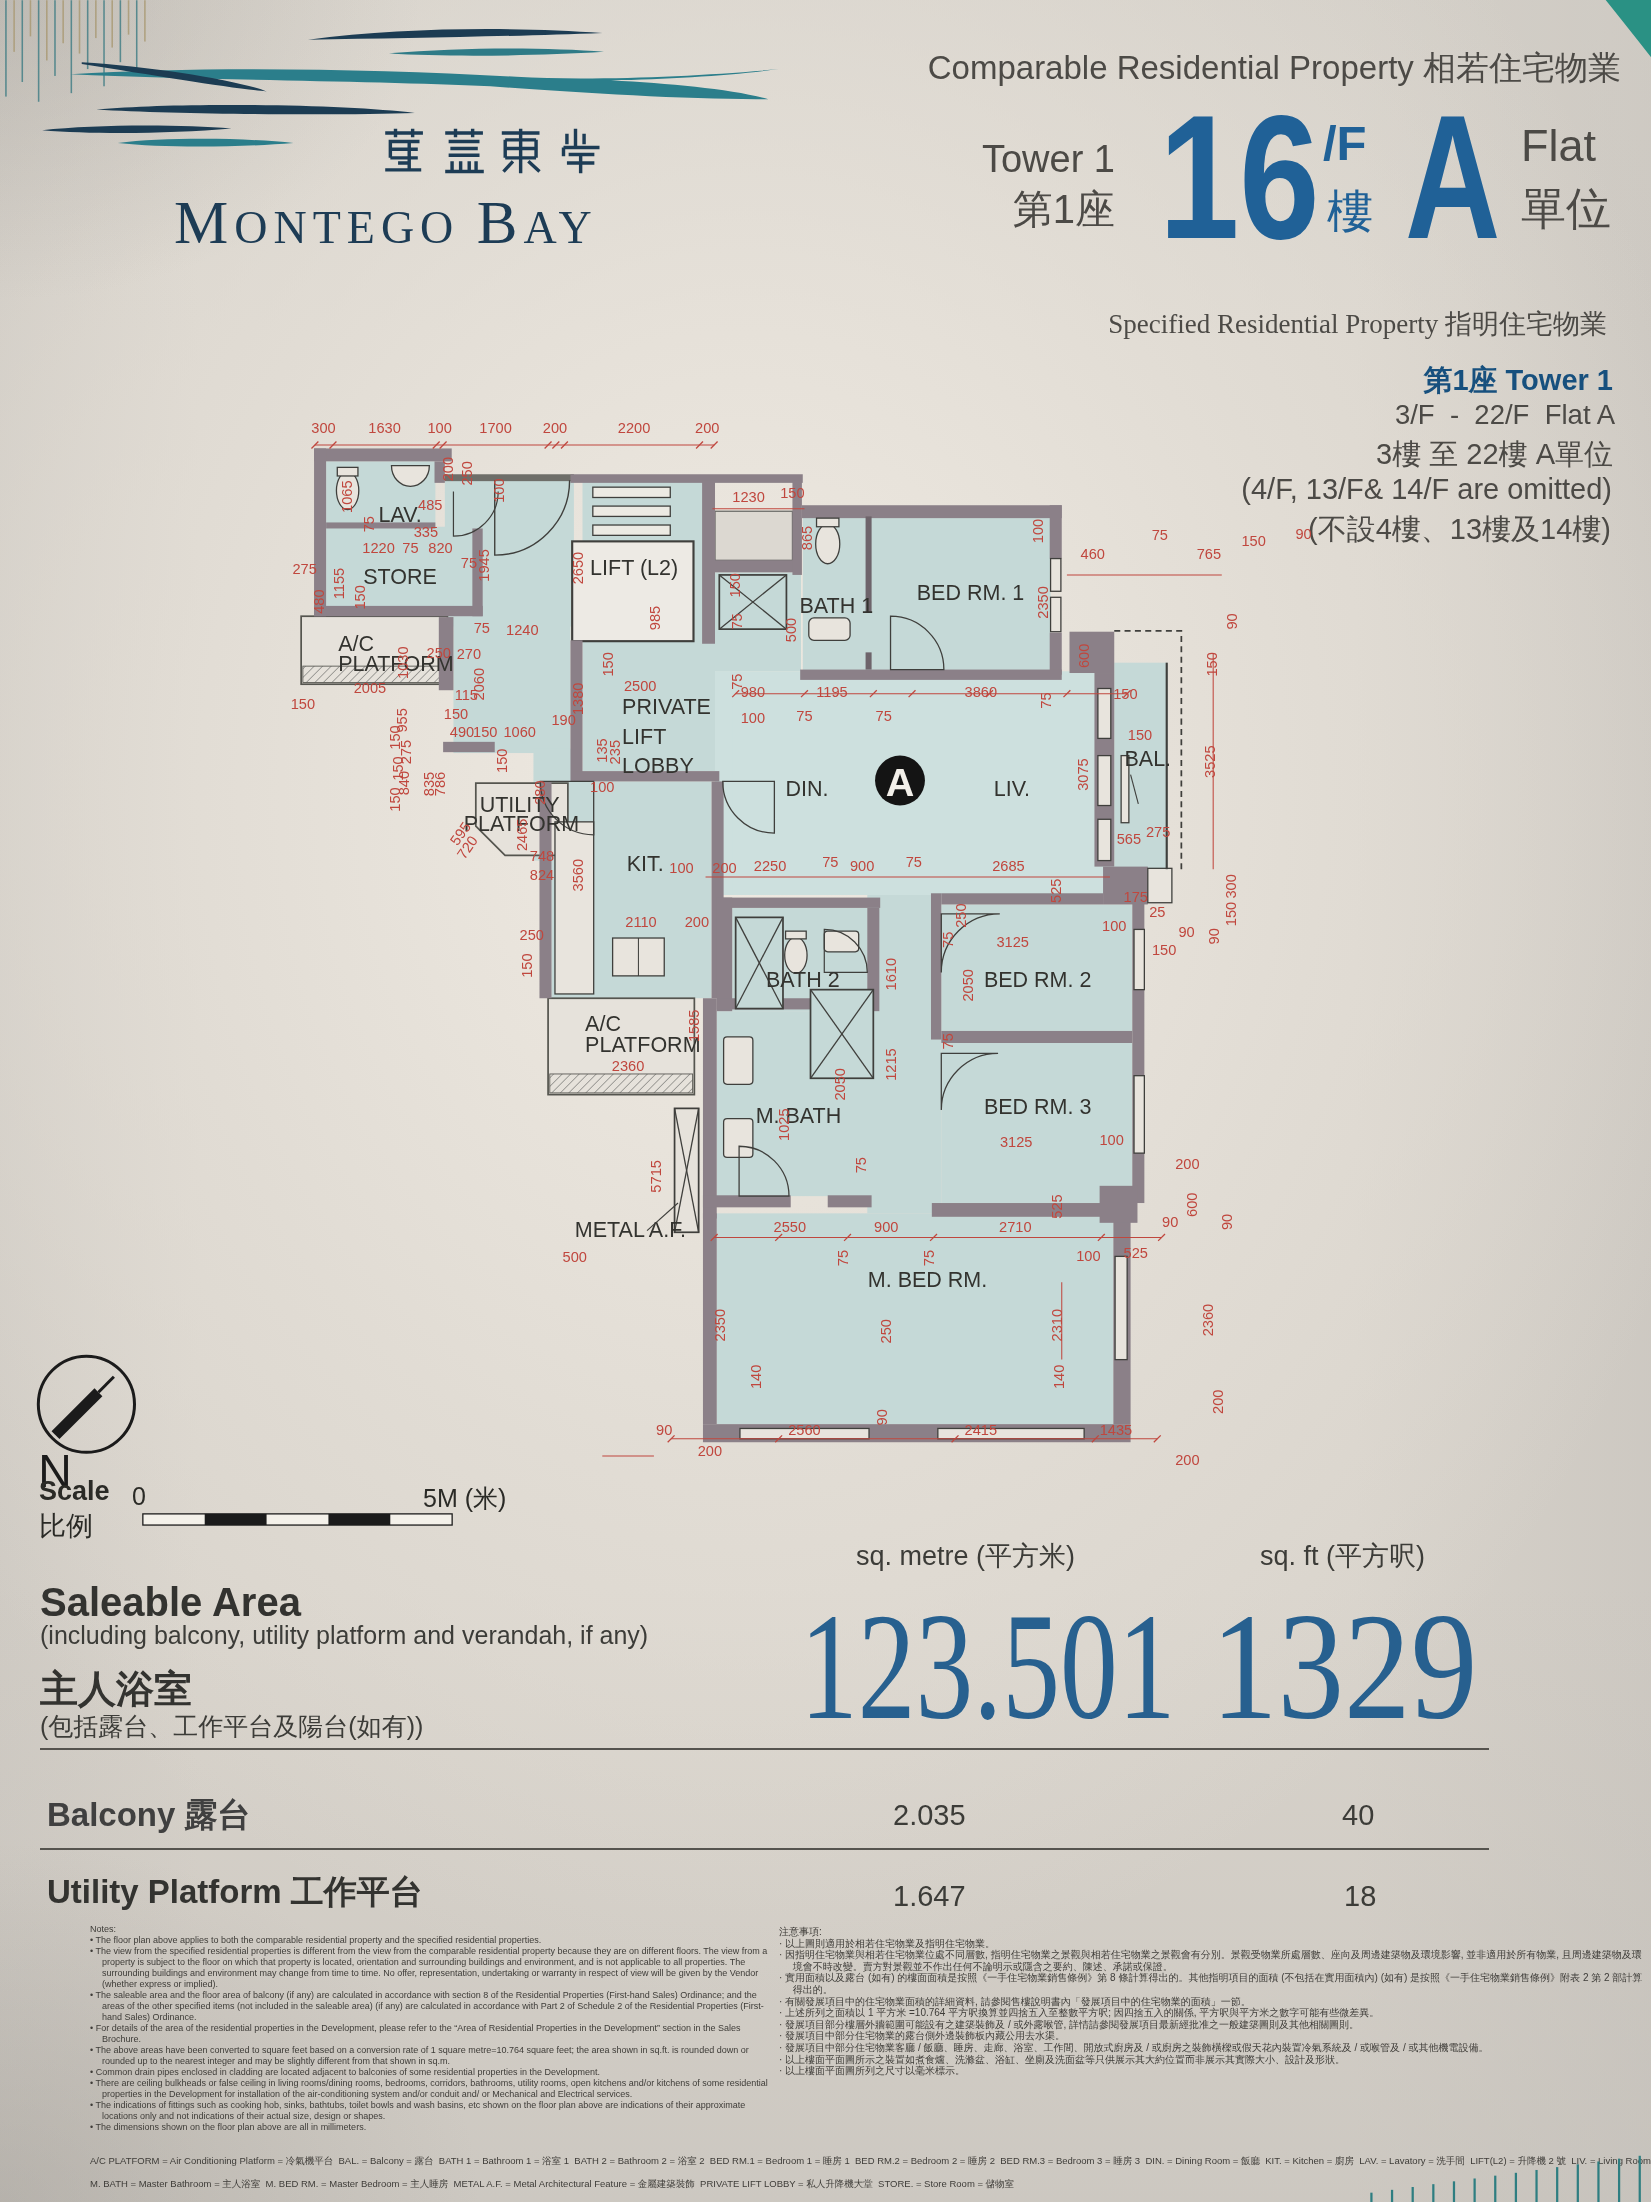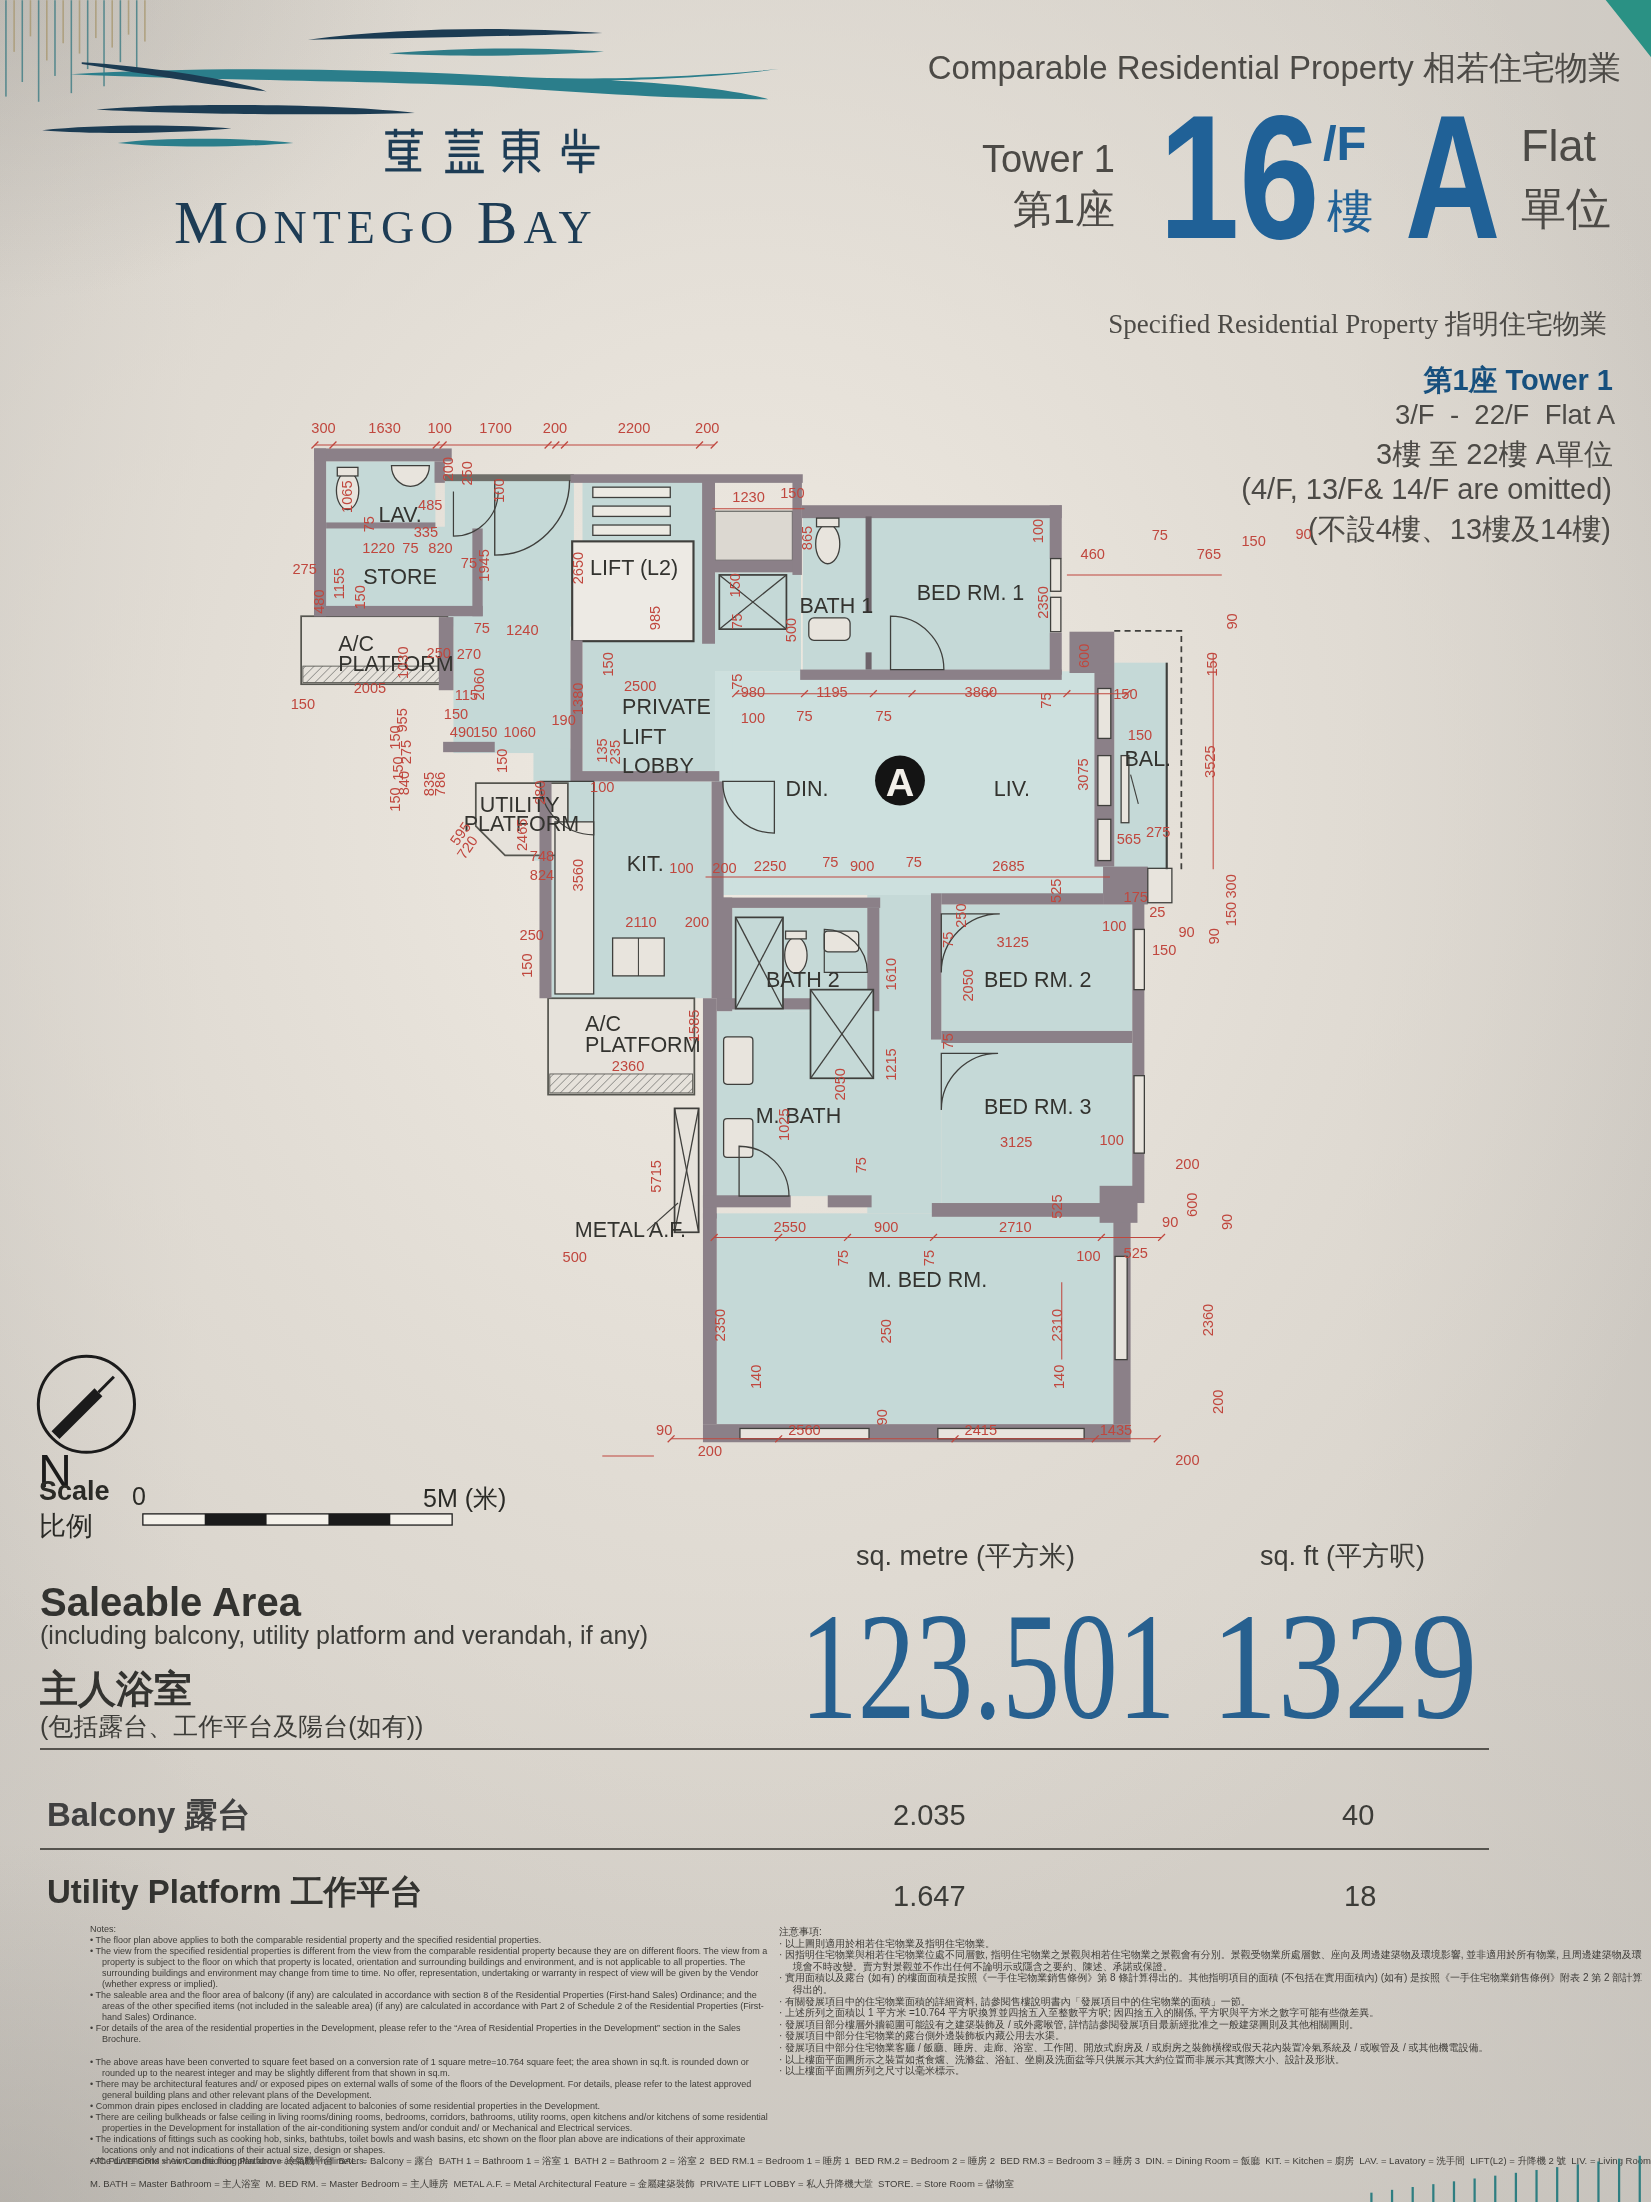--- a/index.html
+++ b/index.html
@@ -588,22 +588,21 @@
 <div class="abs" style="left:47px;top:1870px;font-size:33px;font-weight:bold;color:#333330;">Utility Platform 工作平台</div>
 <div class="abs" style="left:893px;top:1880px;font-size:29px;color:#3c3c38;">1.647</div>
 <div class="abs" style="left:1344px;top:1880px;font-size:29px;color:#3c3c38;">18</div>
 
 <div class="abs" style="left:90px;top:1924px;width:688px;font-size:9px;line-height:11px;color:#3e3c38;">
 <div>Notes:</div>
 <div style="padding-left:12px;text-indent:-12px;">• The floor plan above applies to both the comparable residential property and the specified residential properties.</div>
 <div style="padding-left:12px;text-indent:-12px;">• The view from the specified residential properties is different from the view from the comparable residential property because they are on different floors. The view from a property is subject to the floor on which that property is located, orientation and surrounding buildings and environment, and is not applicable to all properties. The surrounding buildings and environment may change from time to time. No offer, representation, undertaking or warranty in respect of view will be given by the Vendor (whether express or implied).</div>
 <div style="padding-left:12px;text-indent:-12px;">• The saleable area and the floor area of balcony (if any) are calculated in accordance with section 8 of the Residential Properties (First-hand Sales) Ordinance; and the areas of the other specified items (not included in the saleable area) (if any) are calculated in accordance with Part 2 of Schedule 2 of the Residential Properties (First-hand Sales) Ordinance.</div>
 <div style="padding-left:12px;text-indent:-12px;">• For details of the area of the residential properties in the Development, please refer to the “Area of Residential Properties in the Development” section in the Sales Brochure.</div>
-<div style="padding-left:12px;text-indent:-12px;margin-top:12px;">• The above areas have been converted to square feet based on a conversion rate of 1 square metre=10.764 square feet; the area shown in sq.ft. is rounded down or rounded up to the nearest integer and may be slightly different from that shown in sq.m.</div>
-<div style="padding-left:12px;text-indent:-12px;">• There may be architectural features and/ or exposed pipes on external walls of some of the floors of the Development. For details, please refer to the latest approved general building plans and other relevant plans of the Development.</div>
+<div style="padding-left:12px;text-indent:-12px;">• The above areas have been converted to square feet based on a conversion rate of 1 square metre=10.764 square feet; the area shown in sq.ft. is rounded down or rounded up to the nearest integer and may be slightly different from that shown in sq.m.</div>
 <div style="padding-left:12px;text-indent:-12px;">• Common drain pipes enclosed in cladding are located adjacent to balconies of some residential properties in the Development.</div>
 <div style="padding-left:12px;text-indent:-12px;">• There are ceiling bulkheads or false ceiling in living rooms/dining rooms, bedrooms, corridors, bathrooms, utility rooms, open kitchens and/or kitchens of some residential properties in the Development for installation of the air-conditioning system and/or conduit and/ or Mechanical and Electrical services.</div>
 <div style="padding-left:12px;text-indent:-12px;">• The indications of fittings such as cooking hob, sinks, bathtubs, toilet bowls and wash basins, etc shown on the floor plan above are indications of their approximate locations only and not indications of their actual size, design or shapes.</div>
 <div style="padding-left:12px;text-indent:-12px;">• The dimensions shown on the floor plan above are all in millimeters.</div>
 </div>
 
 <div class="abs" style="left:779px;top:1926px;width:865px;font-size:10px;line-height:11.6px;color:#3e3c38;">
 <div>注意事項:</div>
 <div style="padding-left:13.8px;text-indent:-13.8px;">· 以上圖則適用於相若住宅物業及指明住宅物業。</div>
 <div style="padding-left:13.8px;text-indent:-13.8px;">· 因指明住宅物業與相若住宅物業位處不同層數, 指明住宅物業之景觀與相若住宅物業之景觀會有分別。景觀受物業所處層數、座向及周邊建築物及環境影響, 並非適用於所有物業, 且周邊建築物及環境會不時改變。賣方對景觀並不作出任何不論明示或隱含之要約、陳述、承諾或保證。</div>

